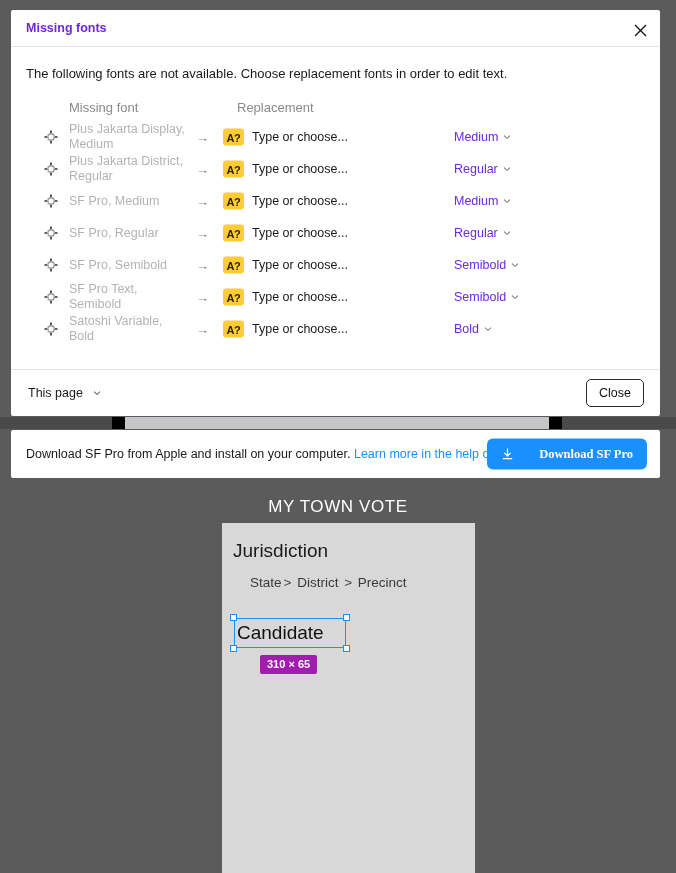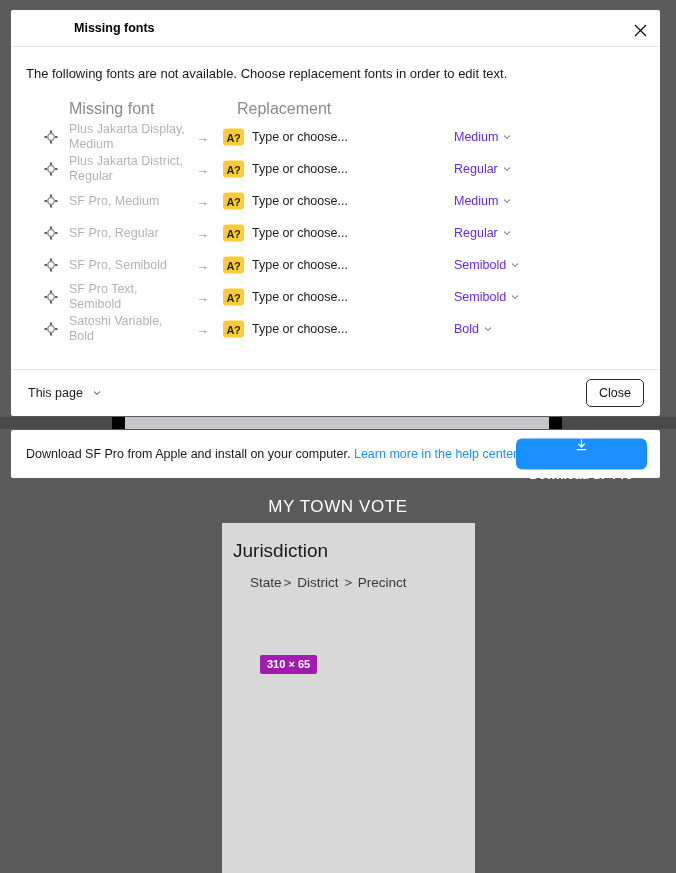--- a/index.html
+++ b/index.html
@@ -139,22 +139,21 @@
   .dlg-header {
     position: relative;
     height: 37px;
     border-bottom: 1px solid #e5e5e5;
   }
   .dlg-title {
     position: absolute;
     left: 15px; top: 11px;
     font-size: 12.5px;
     font-weight: bold;
-    color: #000000;
-    margin-left: 48px;
+    color: #6d28d9;
   }
   .close-btn {
     position: absolute;
     right: 9px; top: 9px;
     width: 22px; height: 22px;
     display: flex;
     align-items: center;
     justify-content: center;
     cursor: pointer;
   }
@@ -168,21 +167,21 @@
   .dlg-desc {
     position: absolute;
     left: 15px; top: 19px;
     font-size: 13px;
     color: #1a1a1a;
   }
 
   .col-head {
     position: absolute;
     top: 53px;
-    font-size: 16px;
+    font-size: 13px;
     color: #8a8a8a;
   }
   .col-head.c1 { left: 58px; }
   .col-head.c2 { left: 207px; margin-left: 19px; }
 
   .rows {
     position: absolute;
     left: 0; top: 74px;
     width: 100%;
   }
@@ -319,27 +318,26 @@
     position: absolute;
     right: 13px; top: 50%;
     transform: translateY(-50%);
     height: 31px;
     background: #1a90ff;
     border: none;
     border-radius: 6px;
     color: #ffffff;
     font-size: 12.5px;
     font-weight: bold;
-    font-family: Liberation Sans, sans-serif;
+    font-family: Liberation Serif, serif;
     padding: 0 14px;
     display: flex;
     align-items: center;
-    gap: 16px;
+    gap: 25px;
     cursor: pointer;
-    flex-direction: column;
   }
   .dl-ic { width: 13px; height: 13px; display: block; }
 </style>
 </head>
 <body>
 
 <div id="root">
 
   <div class="canvas-layer">
 
@@ -348,20 +346,28 @@
     <div class="frame">
       <div class="frame-heading">Jurisdiction</div>
 
       <div class="breadcrumb">
         <span>State</span><span class="sep">&gt;</span>
         <span>District</span>
         <span class="sep">&gt;</span>
         <span>Precinct</span>
       </div>
 
+      <div class="sel-wrap">
+        <div class="sel-box"></div>
+        <div class="sel-text">Candidate</div>
+        <div class="handle tl"></div>
+        <div class="handle tr"></div>
+        <div class="handle bl"></div>
+        <div class="handle br"></div>
+      </div>
 
       <div class="size-badge">310 × 65</div>
     </div>
   </div>
 
   <div class="ruler-strip">
     <div class="ruler-track"></div>
     <div class="ruler-mark left"></div>
     <div class="ruler-mark right"></div>
   </div>

